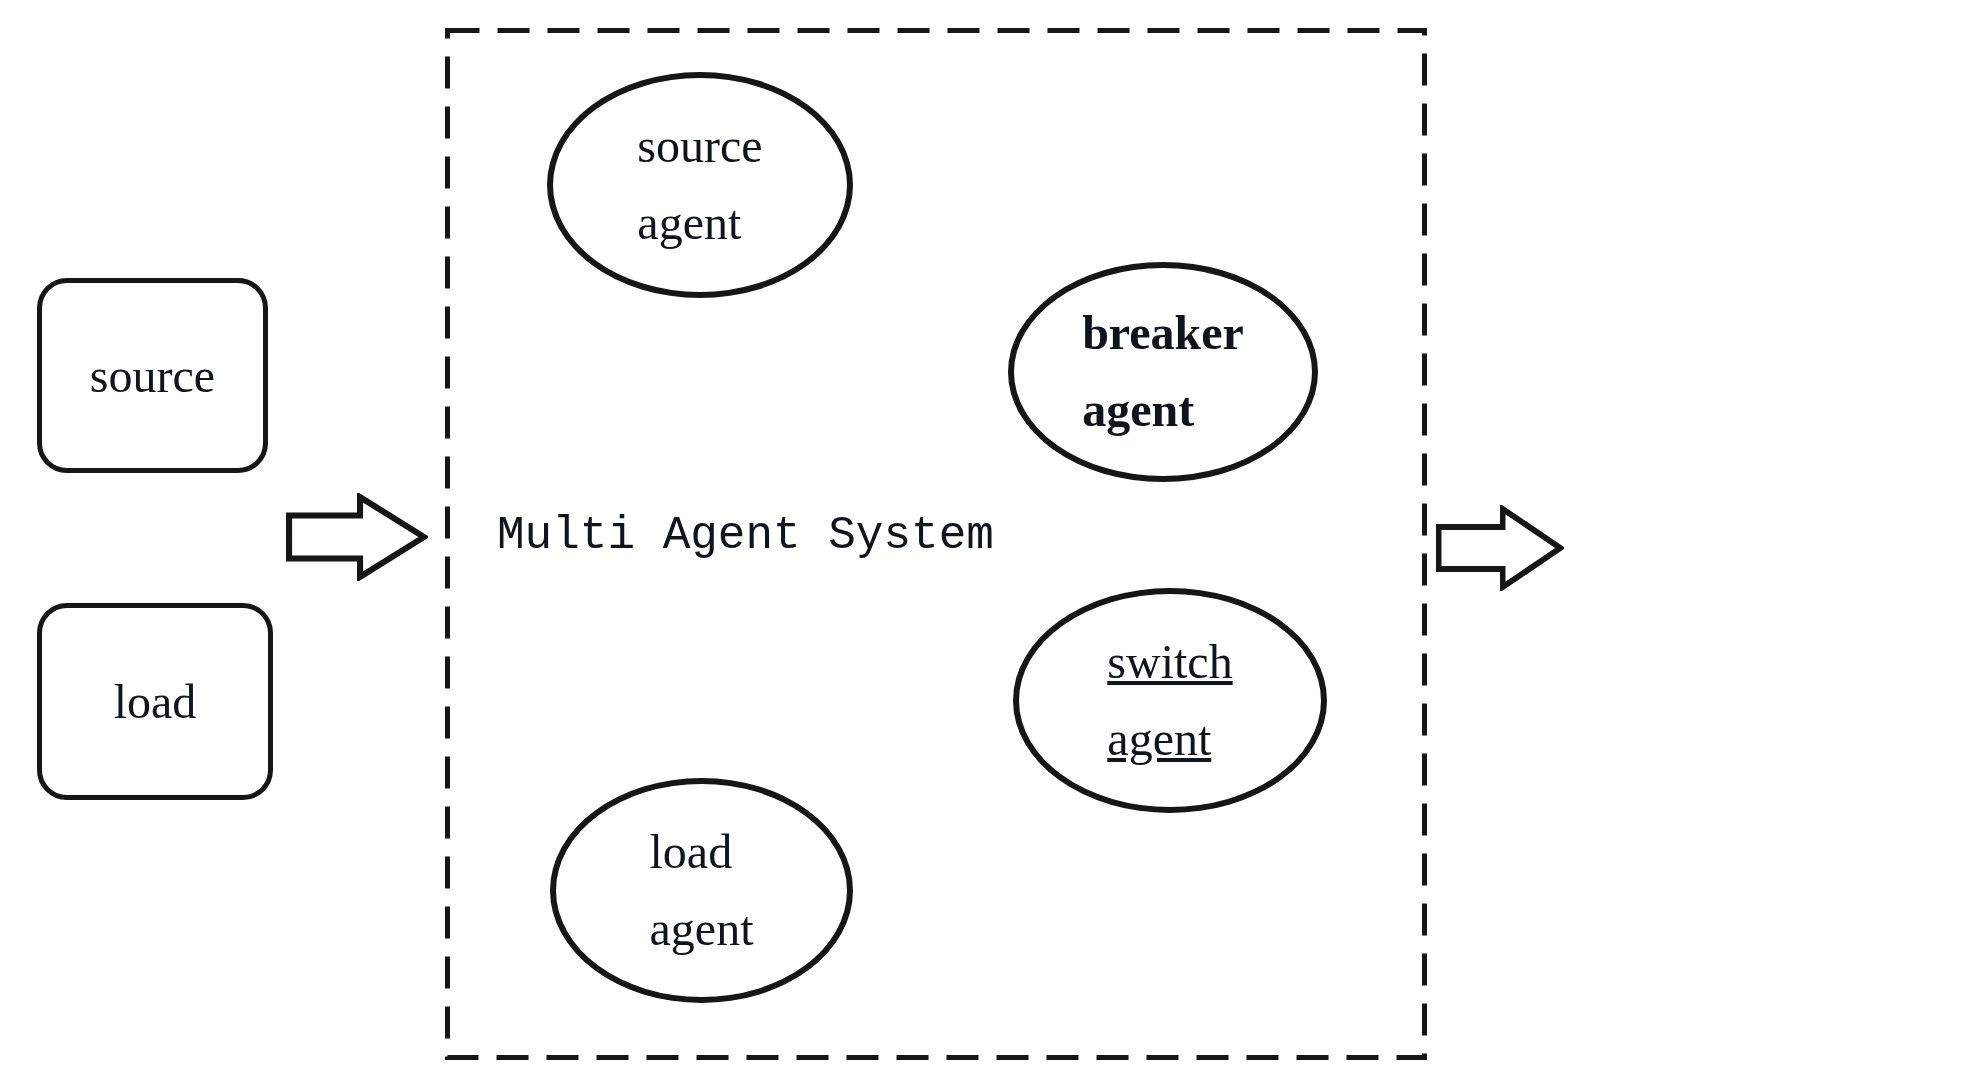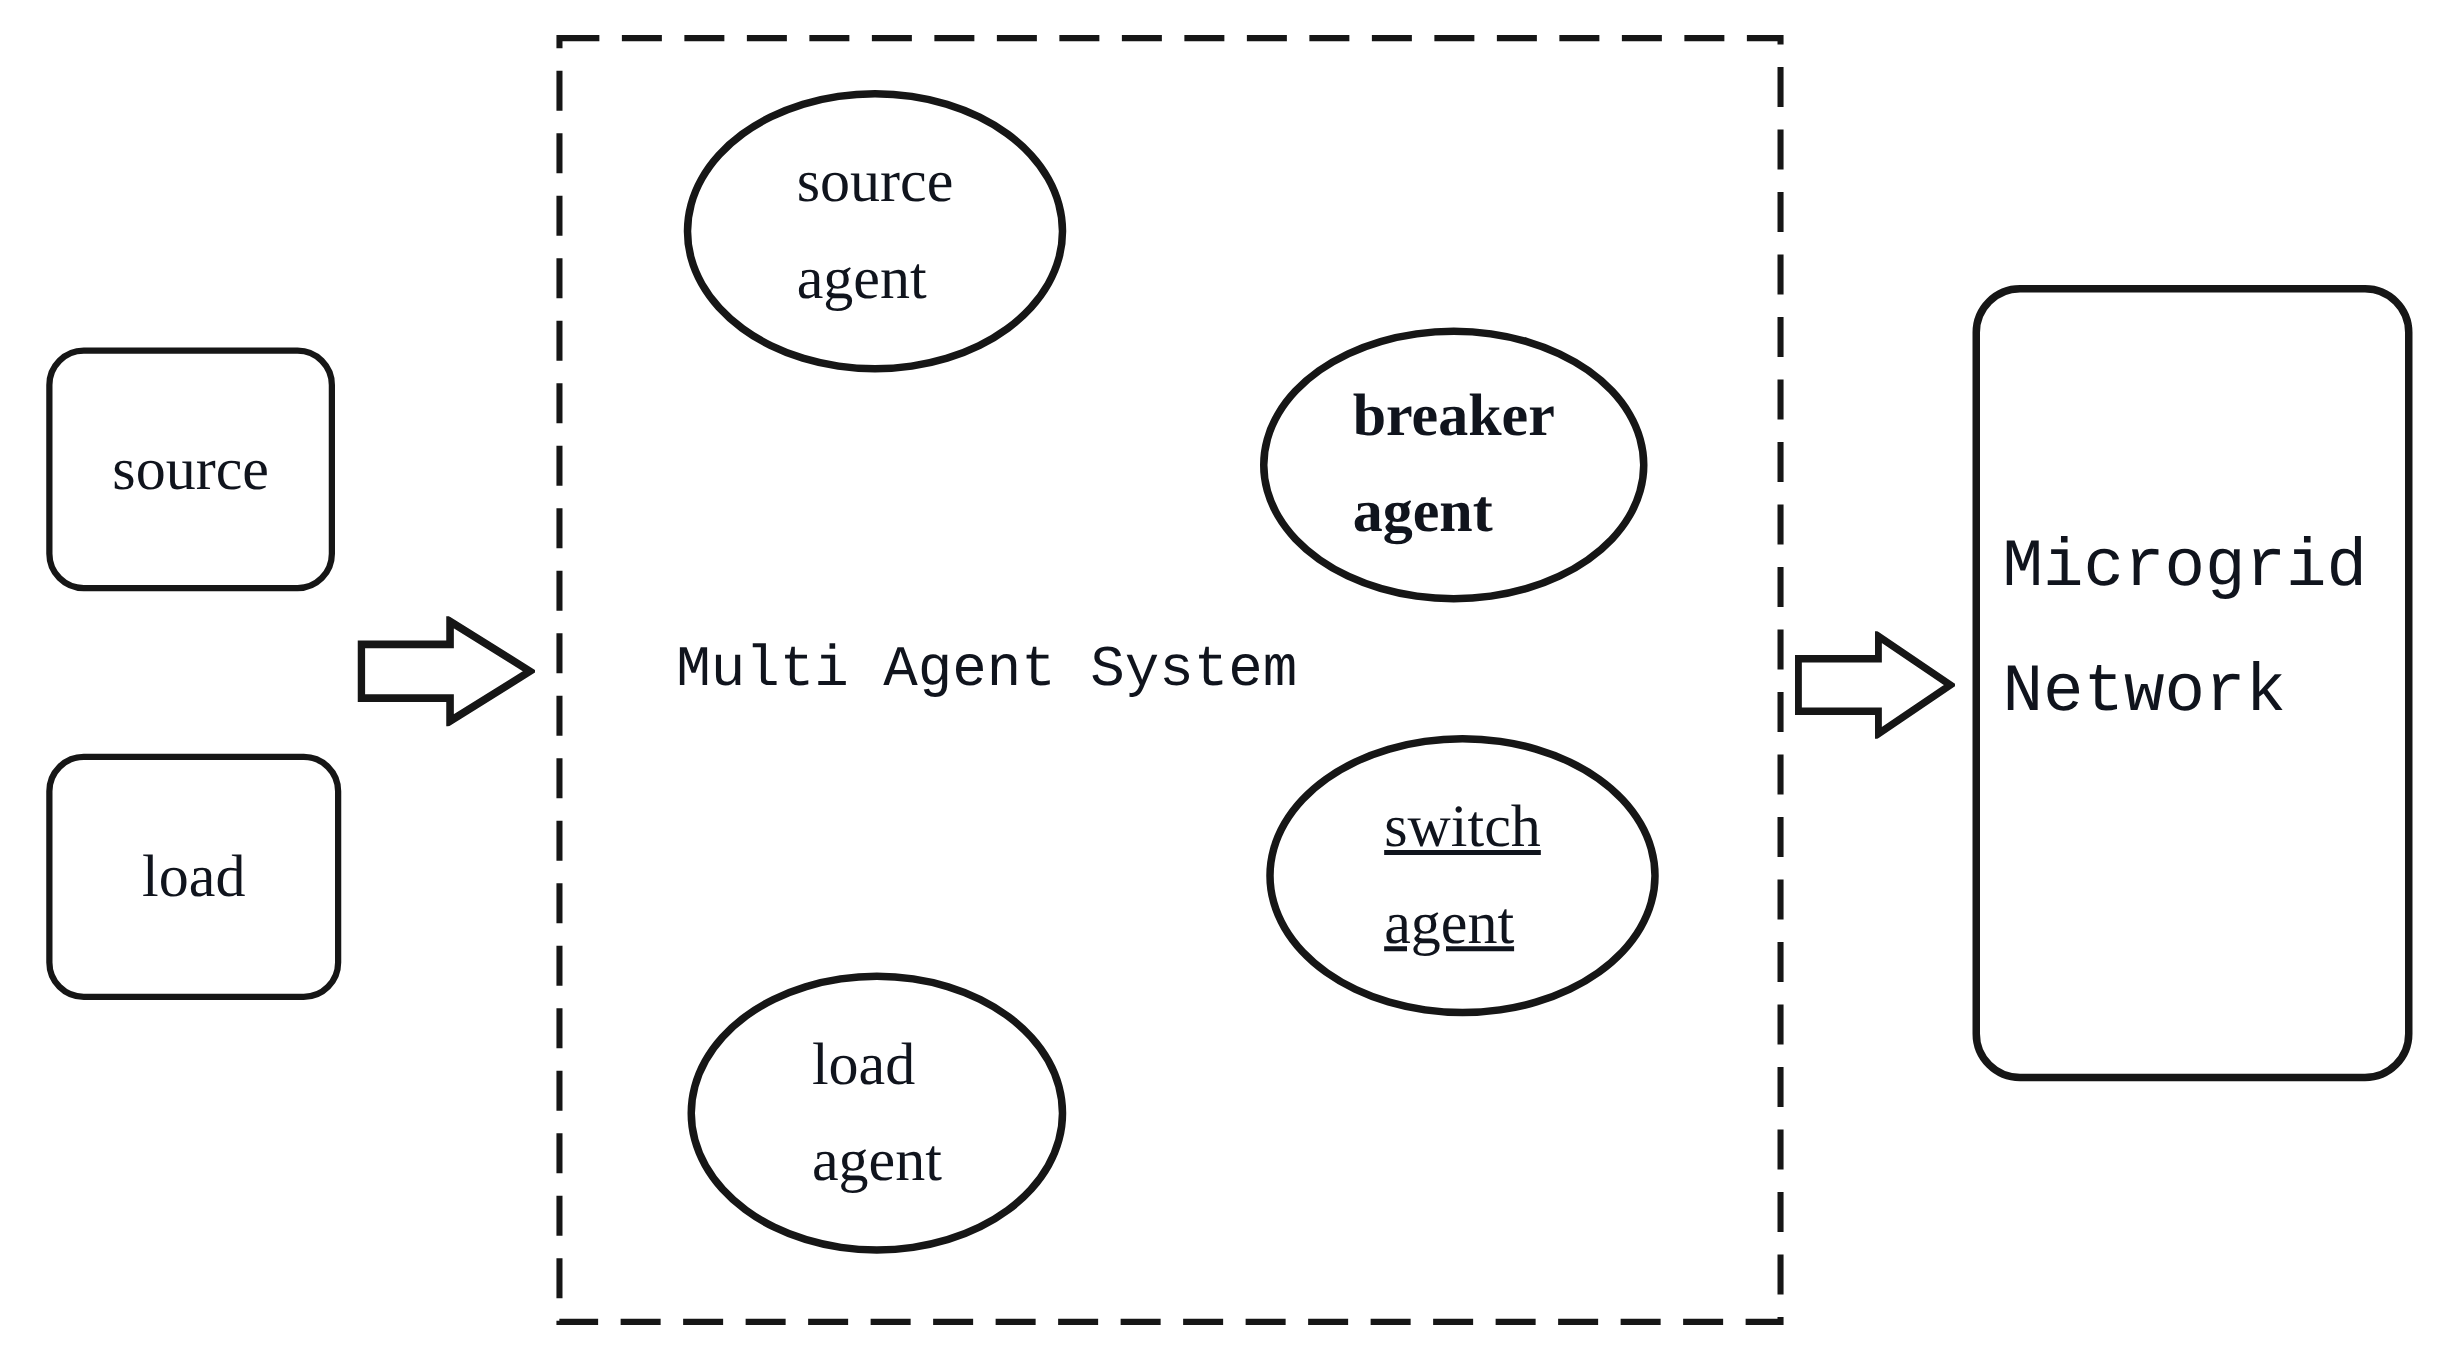--- a/index.html
+++ b/index.html
@@ -57,21 +57,20 @@
   }
   .mas-boundary svg { display: block; width: 100%; height: 100%; }
 
   .mas-label {
     position: absolute;
     left: 497px; top: 509px;
     font-family: "Liberation Mono", monospace;
     font-size: 46px;
     line-height: 1.2;
     white-space: nowrap;
-    margin-left: 44px;
   }
 
   
   .ellipse {
     position: absolute;
     border: 6px solid #161616;
     border-radius: 50%;
     background: #ffffff;
     display: flex;
     align-items: center;
@@ -136,18 +135,14 @@
 
   <div class="ellipse load-agent">
     <span class="agent-label">load
 agent</span>
   </div>
 
   <svg class="arrow arrow-out" viewBox="0 0 140 86" preserveAspectRatio="none" aria-hidden="true">
     <polygon points="3,22 73,22 73,4 136,43 73,82 73,64 3,64" fill="#ffffff" stroke="#161616" stroke-width="6" stroke-linejoin="miter"></polygon>
   </svg>
 
-  <div class="rbox microgrid-box">
-    <span class="node-label microgrid-label">Microgrid
-Network</span>
-  </div>
 
 </div>
 
 </body></html>

